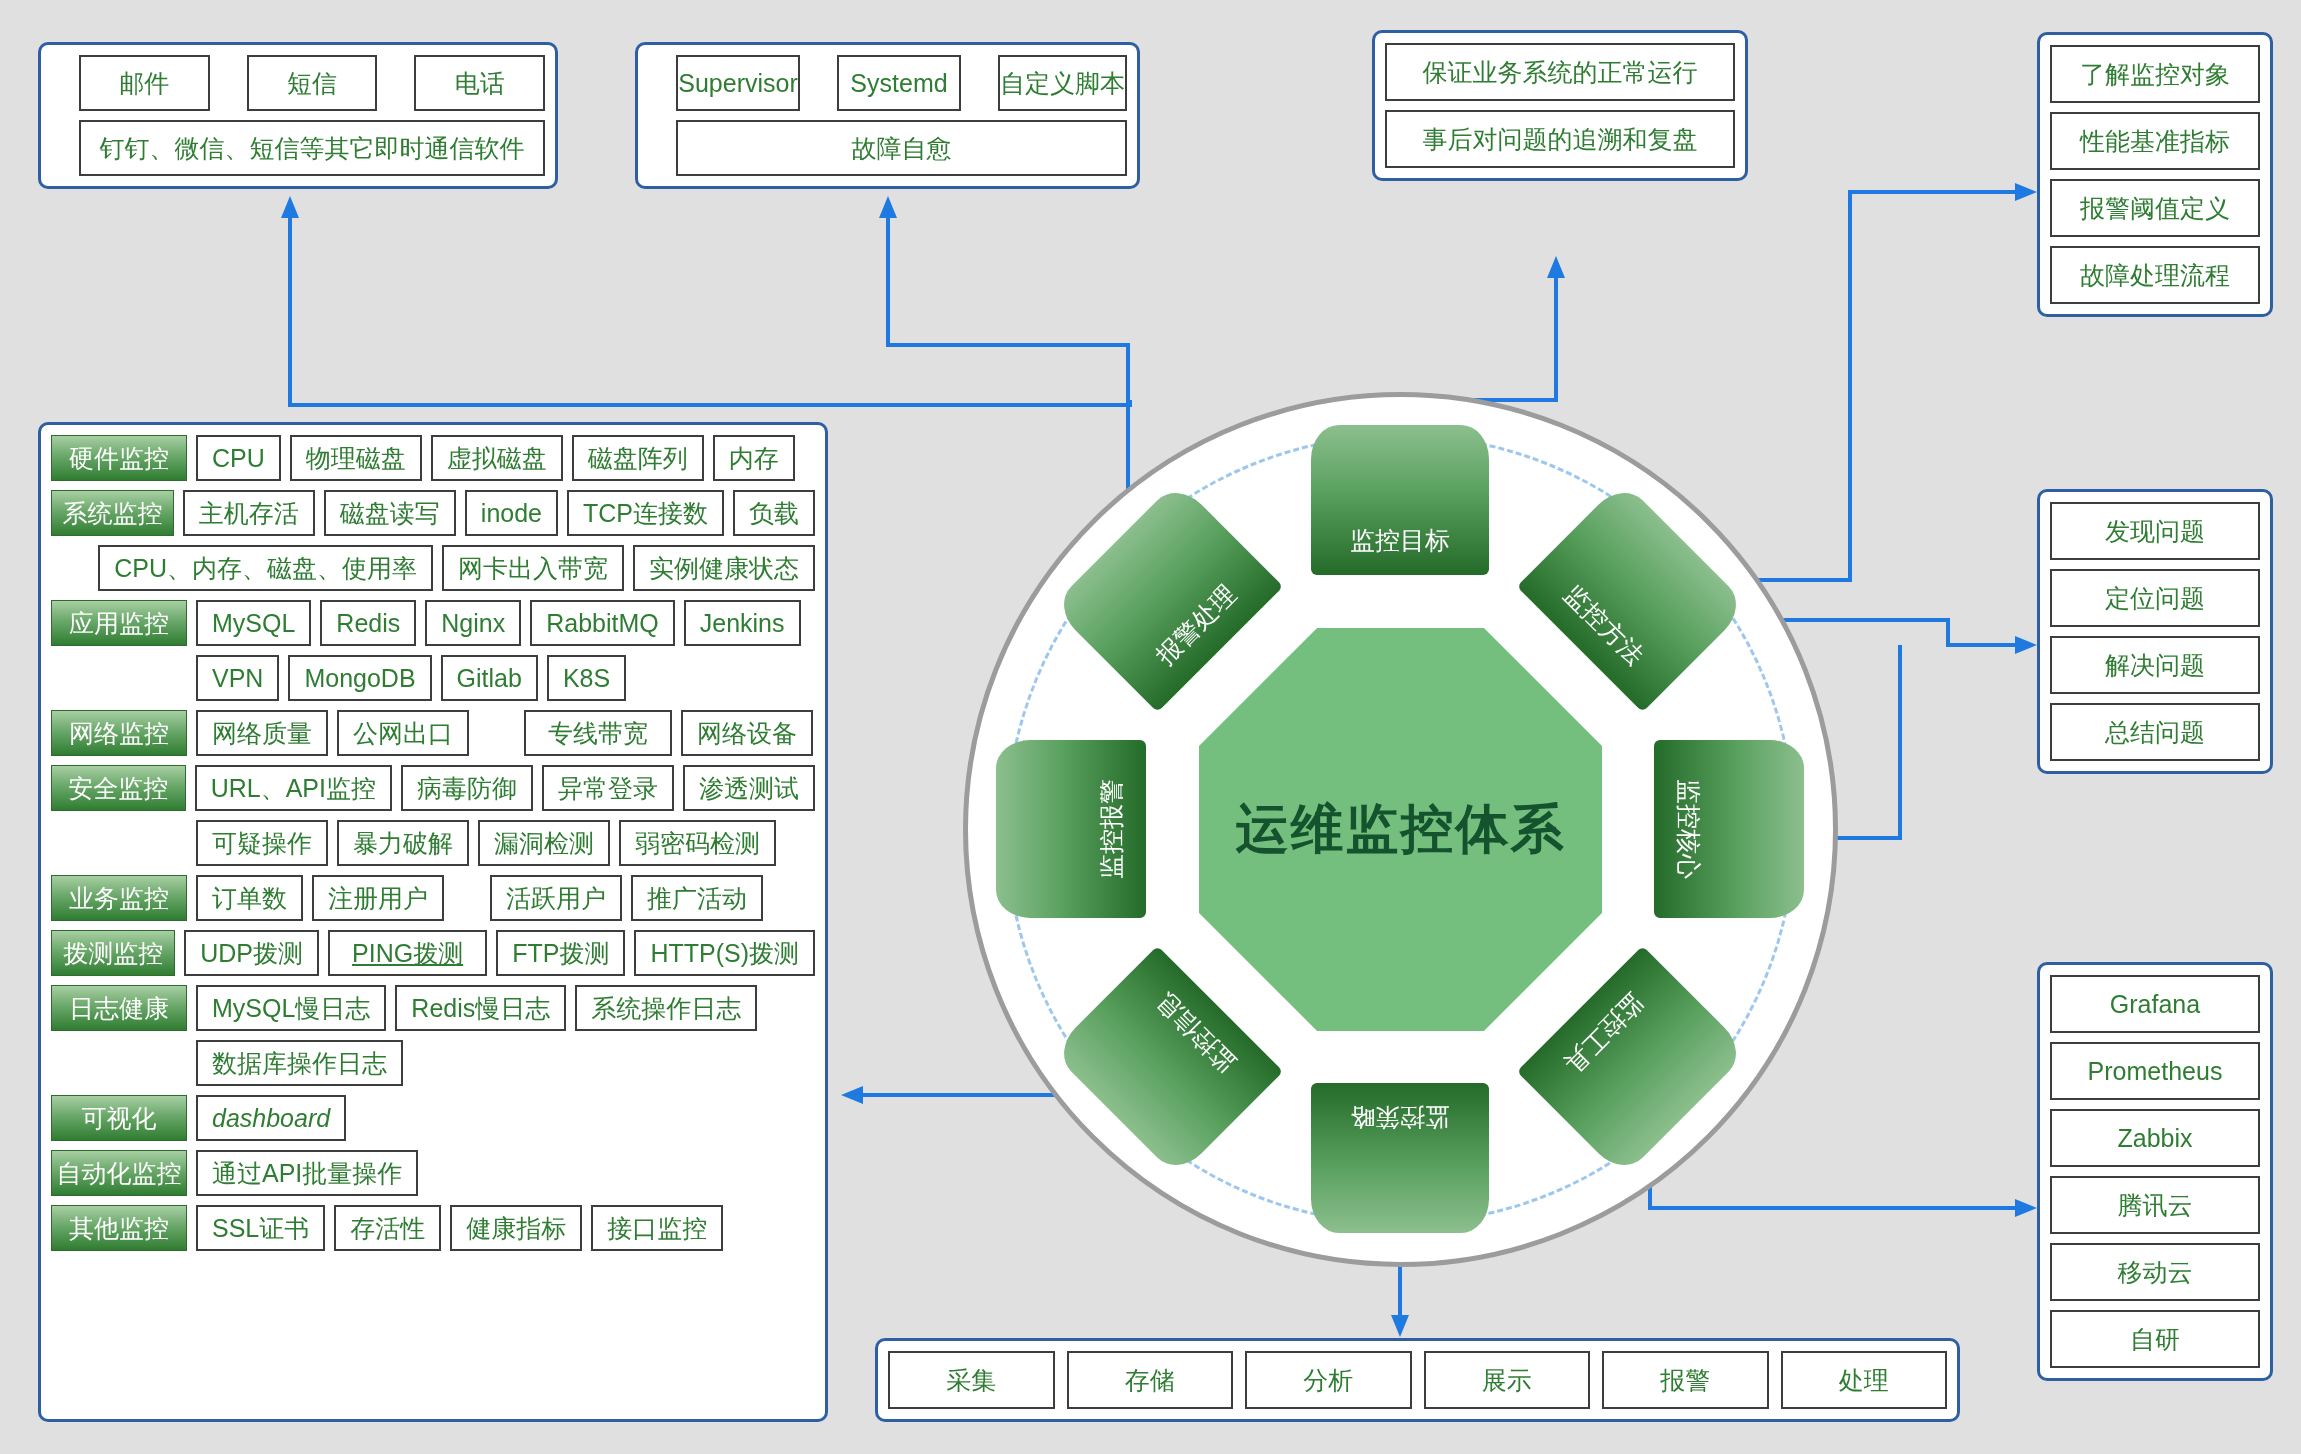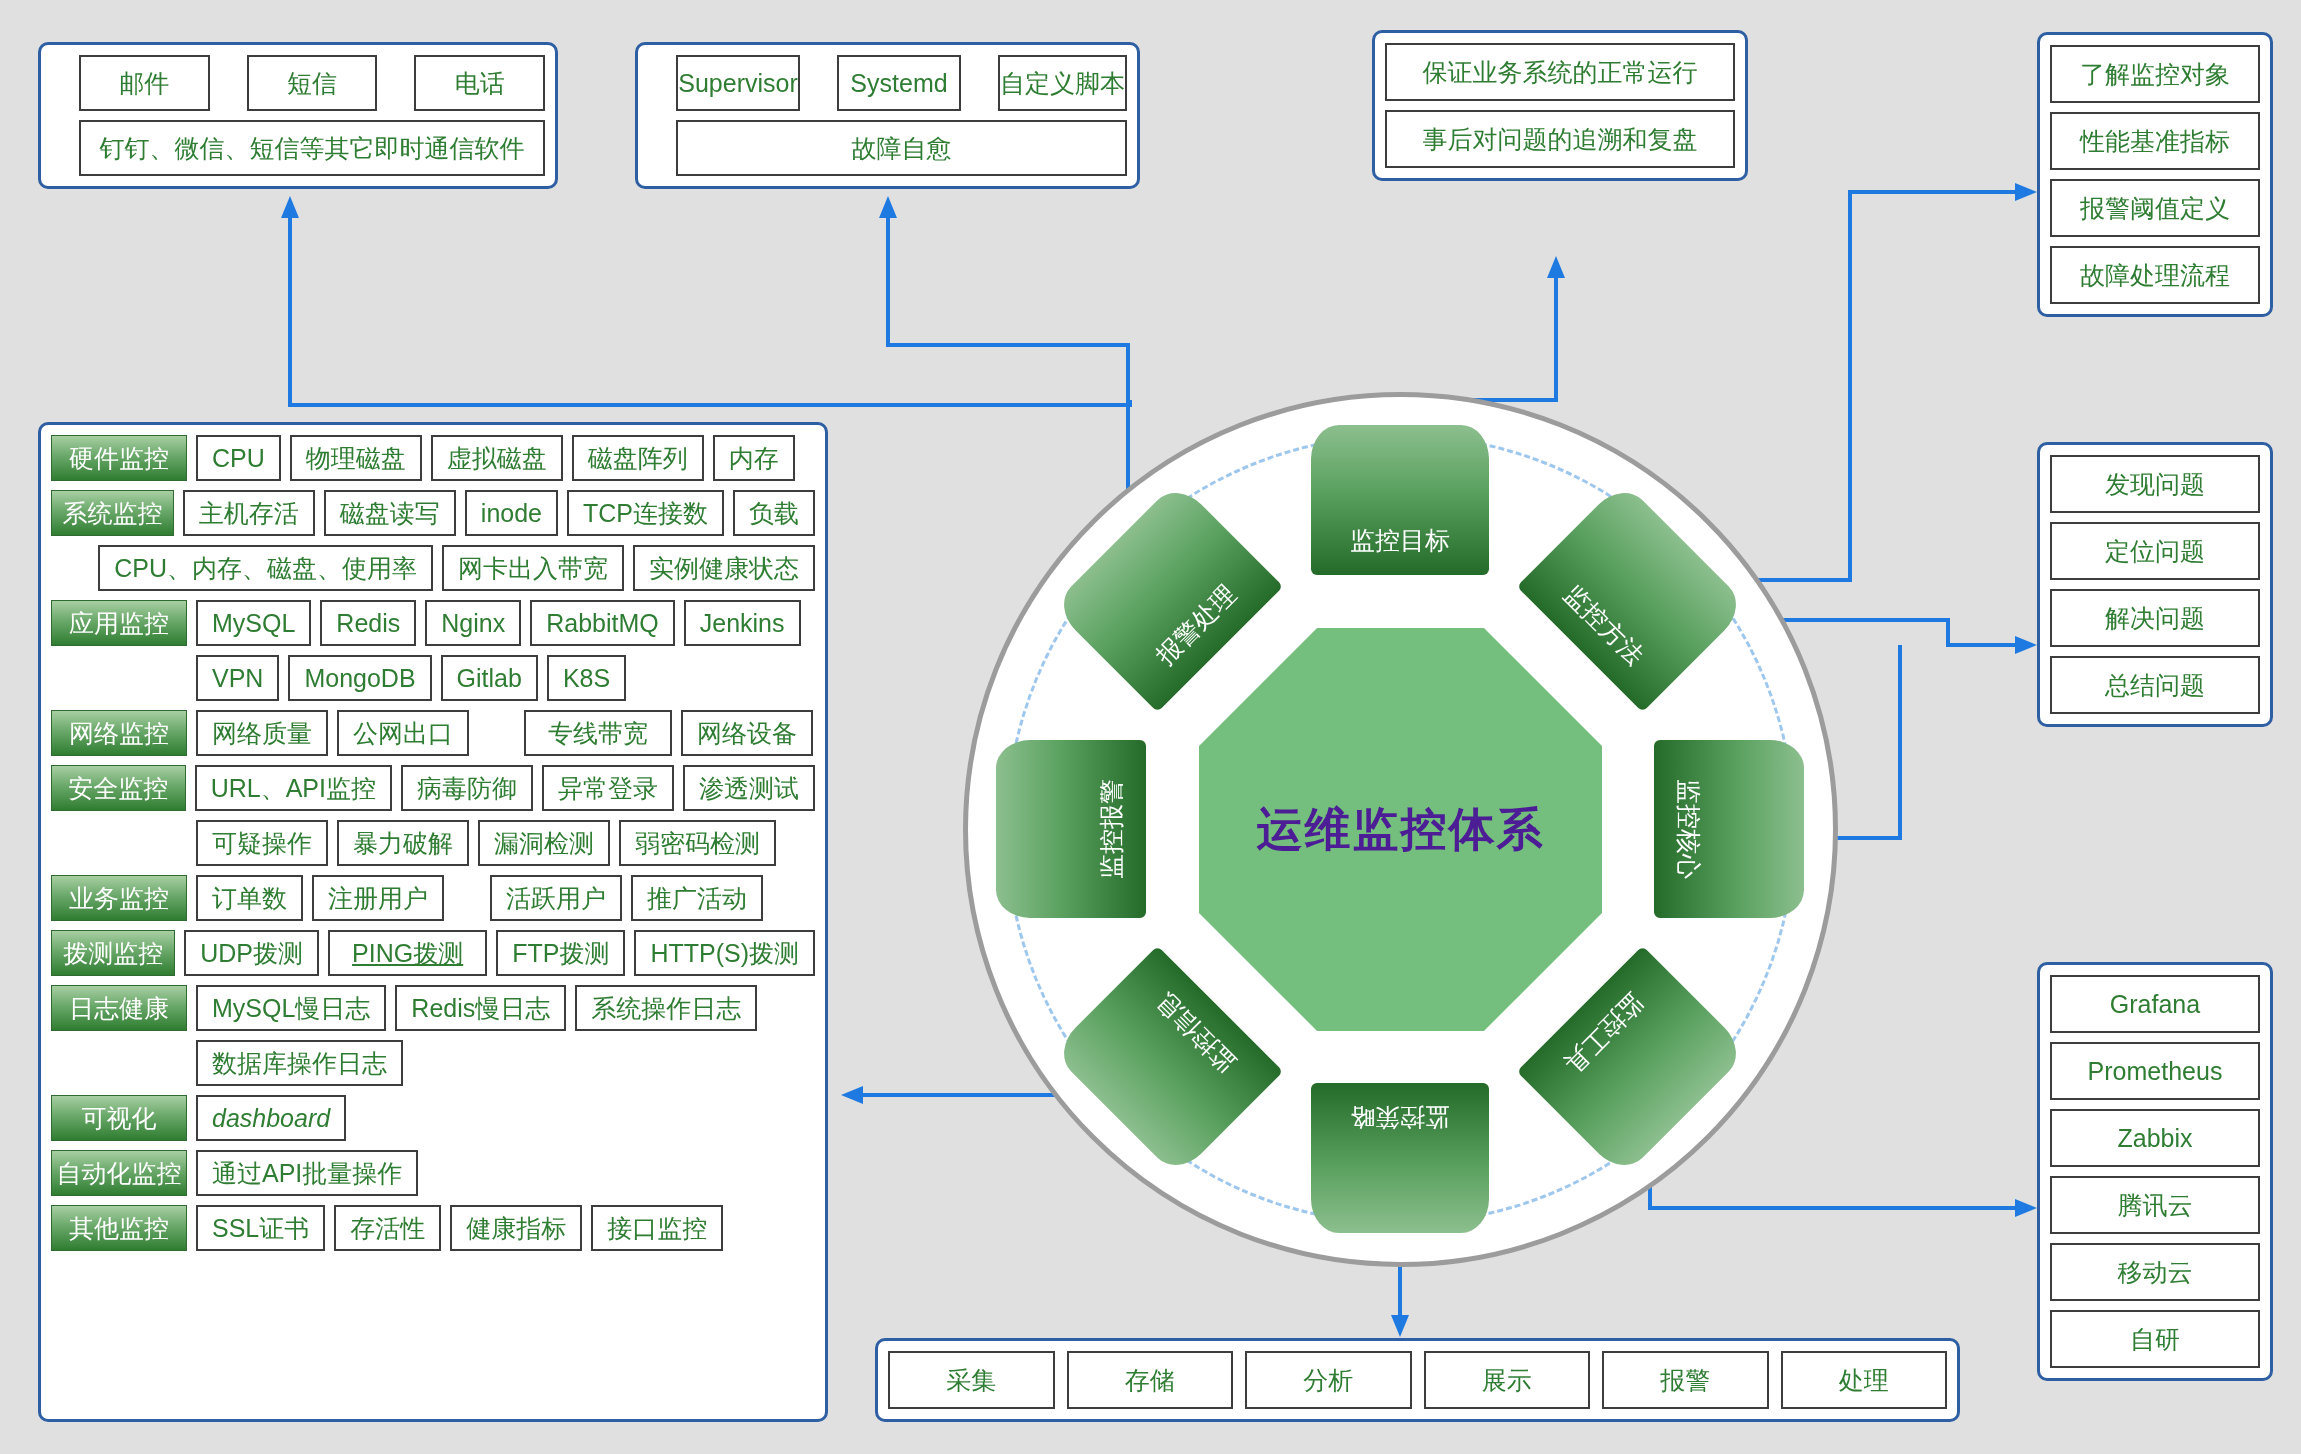--- a/index.html
+++ b/index.html
@@ -47,21 +47,21 @@
     display:flex;align-items:center;justify-content:center;
     font-size:25px;white-space:nowrap;
   }
   .spacer{width:136px;height:46px;}
 
   
   #g-notify   {left:38px;  top:42px;  width:520px;}
   #g-selfheal {left:635px; top:42px;  width:505px;}
   #g-goal     {left:1372px;top:30px;  width:376px;}
   #g-prep     {left:2037px;top:32px;  width:236px;}
-  #g-problem  {left:2037px;top:442px; width:236px;}
+  #g-problem  {left:2037px;top:489px; width:236px;}
   #g-tools    {left:2037px;top:962px; width:236px;}
   #g-matrix   {left:38px;  top:422px; width:790px;height:1000px;}
   #g-flow     {left:875px; top:1338px;width:1085px;}
 
   .g-inner{display:flex;flex-direction:column;gap:9px;}
   .stack .cell{height:58px;font-size:25px;}
   #g-prep .cell,#g-problem .cell,#g-tools .cell{height:58px;}
   #g-goal .cell{height:58px;}
 
   
@@ -89,21 +89,21 @@
     border:3px dashed #9ec7ee;
     box-sizing:border-box;
   }
   #wheel .octagon{
     position:absolute;left:236px;top:236px;width:403px;height:403px;
     background:#74bf7d;
     clip-path:polygon(29.3% 0,70.7% 0,100% 29.3%,100% 70.7%,70.7% 100%,29.3% 100%,0 70.7%,0 29.3%);
     display:flex;align-items:center;justify-content:center;
   }
   #wheel .octagon span{
-    color:#4c1d95;font-size:46px;font-weight:bold;letter-spacing:2px;
+    color:#14532d;font-size:53px;font-weight:bold;letter-spacing:2px;
   }
   .petal{
     position:absolute;
     width:178px;height:150px;
     left:348px;top:33px;          
     transform-origin:89px 404px;  
     background:linear-gradient(180deg,#8cbf8e 0%,#59a05e 45%,#246b2a 100%);
     border-radius:28px 28px 6px 6px / 34px 34px 6px 6px;
     display:flex;align-items:flex-end;justify-content:center;
     padding-bottom:18px;

